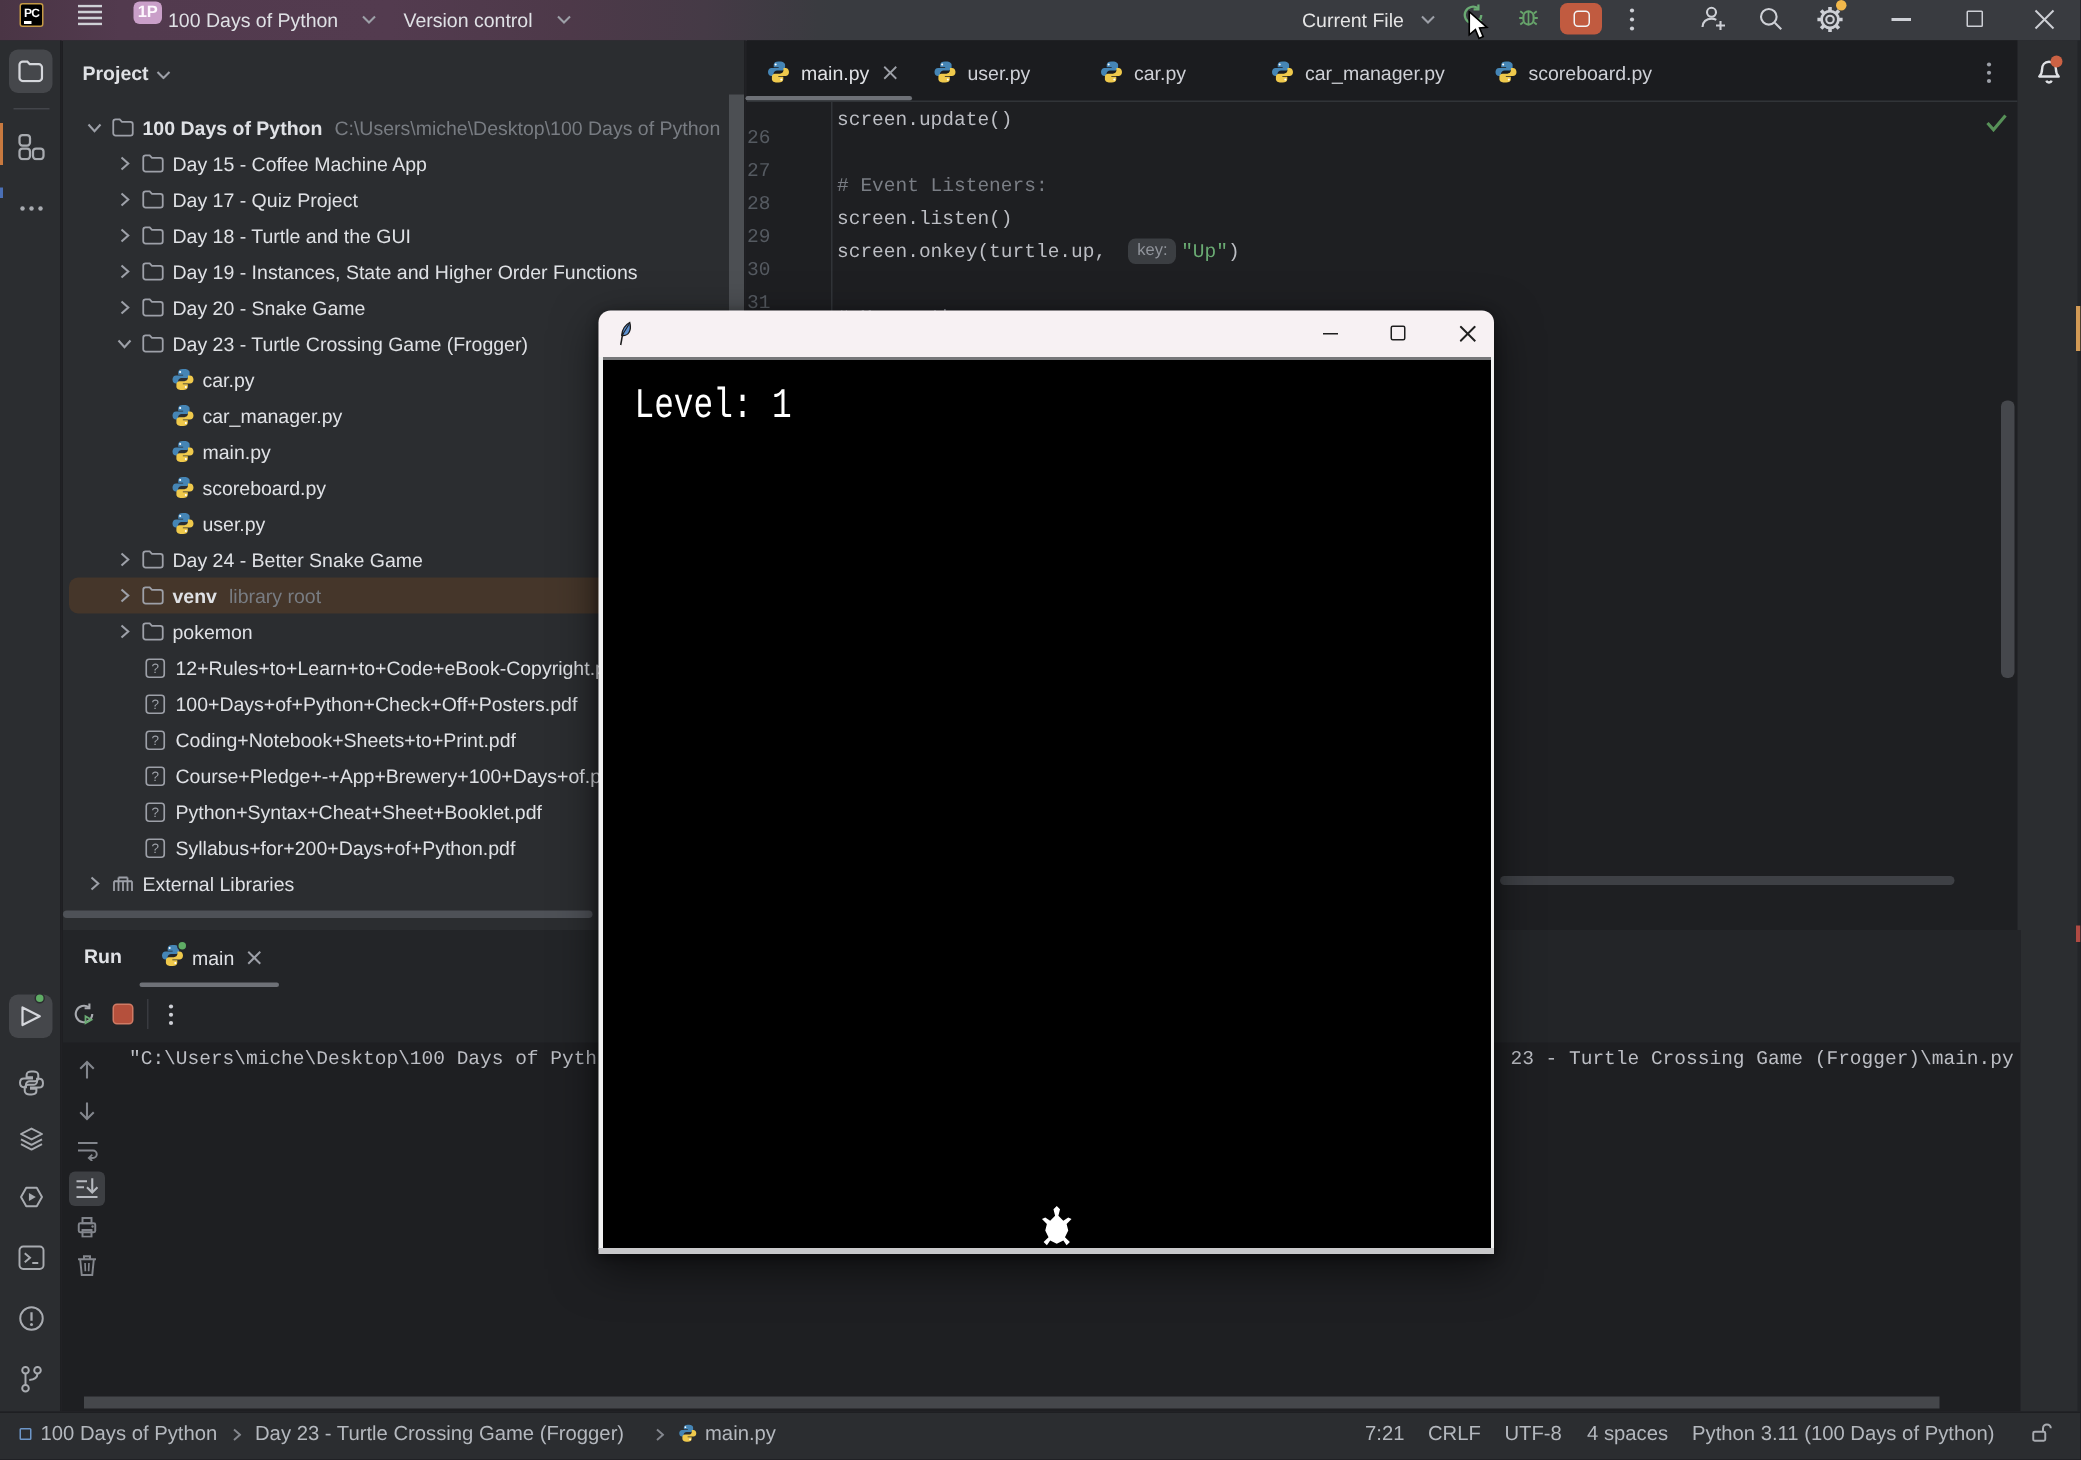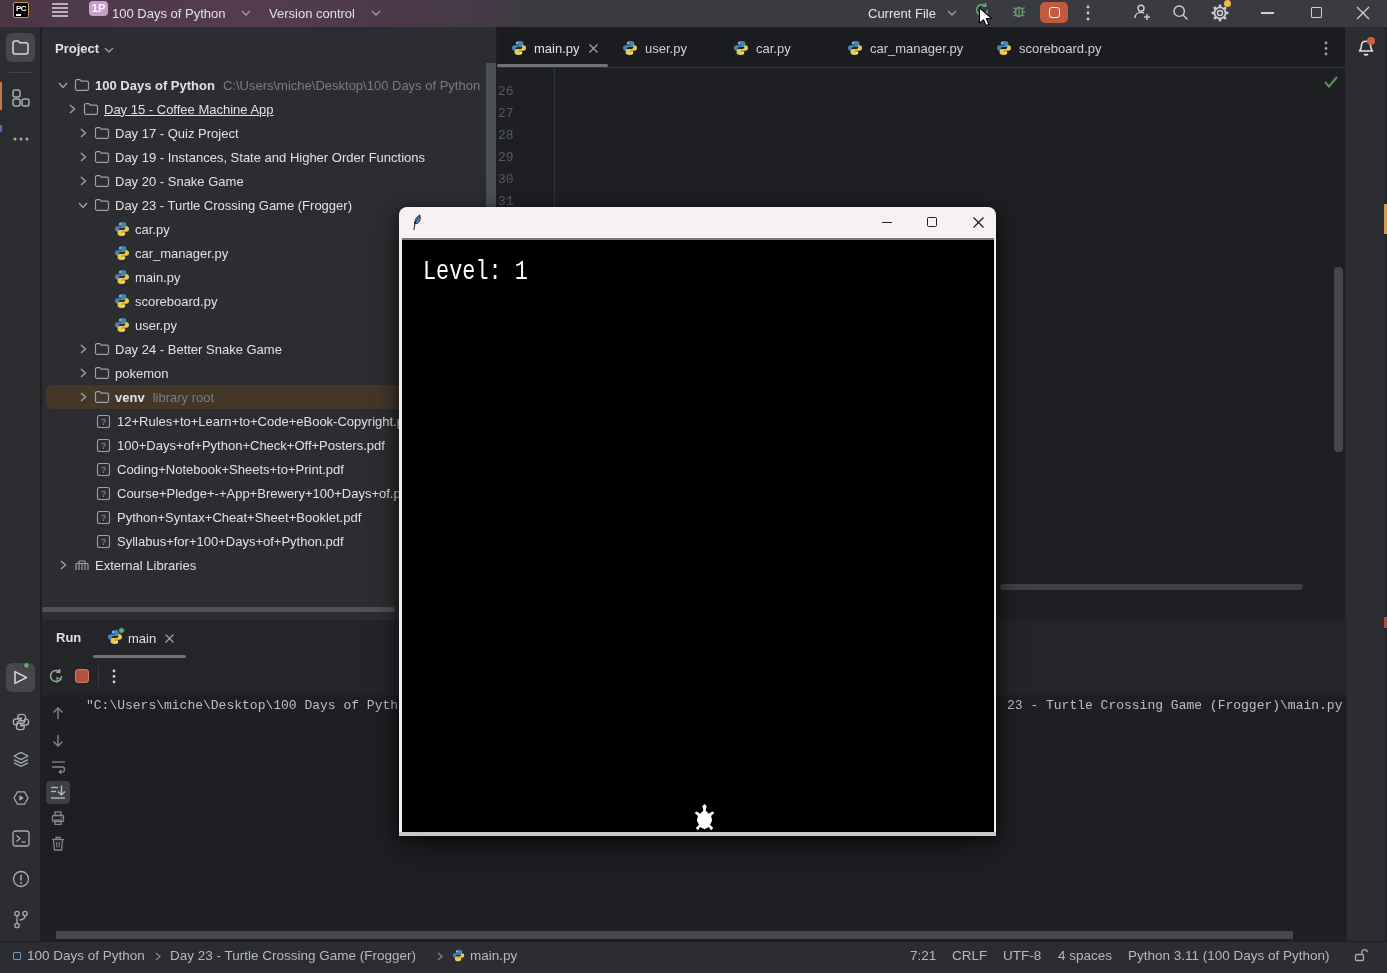--- a/index.html
+++ b/index.html
@@ -189,37 +189,46 @@
       <div style="height:24px;display:flex;align-items:center;padding-left:16px;">
         <svg width="10" height="10" viewBox="0 0 10 10" style="flex:none;margin-right:6px">
           <polyline points="1,3 5,7.5 9,3" fill="none" stroke="#9da0a8" stroke-width="1.4"></polyline>
         </svg>
         <svg width="16" height="16" viewBox="0 0 16 16" style="flex:none;margin-right:5px">
           <path d="M1.5 4.2c0-.9.7-1.6 1.6-1.6h2.7l1.5 1.6h5.6c.9 0 1.6.7 1.6 1.6v6c0 .9-.7 1.6-1.6 1.6H3.1c-.9 0-1.6-.7-1.6-1.6z" fill="none" stroke="#9da0a8" stroke-width="1.2"></path>
         </svg>
         <span style="font-weight:bold;white-space:pre">100 Days of Python</span>
         <span style="color:#787c82;margin-left:8px;white-space:pre">C:\Users\miche\Desktop\100 Days of Python</span>
       </div>
-      <div style="height:24px;display:flex;align-items:center;padding-left:25px;text-decoration:underline;">
+      <div style="height:24px;display:flex;align-items:center;padding-left:36px;">
         <svg width="10" height="10" viewBox="0 0 10 10" style="flex:none;margin-right:6px">
           <polyline points="3,1 7.5,5 3,9" fill="none" stroke="#9da0a8" stroke-width="1.4"></polyline>
         </svg>
         <svg width="16" height="16" viewBox="0 0 16 16" style="flex:none;margin-right:5px">
           <path d="M1.5 4.2c0-.9.7-1.6 1.6-1.6h2.7l1.5 1.6h5.6c.9 0 1.6.7 1.6 1.6v6c0 .9-.7 1.6-1.6 1.6H3.1c-.9 0-1.6-.7-1.6-1.6z" fill="none" stroke="#9da0a8" stroke-width="1.2"></path>
         </svg>
         <span style="white-space:pre">Day 15 - Coffee Machine App</span>
       </div>
       <div style="height:24px;display:flex;align-items:center;padding-left:36px;">
         <svg width="10" height="10" viewBox="0 0 10 10" style="flex:none;margin-right:6px">
           <polyline points="3,1 7.5,5 3,9" fill="none" stroke="#9da0a8" stroke-width="1.4"></polyline>
         </svg>
         <svg width="16" height="16" viewBox="0 0 16 16" style="flex:none;margin-right:5px">
           <path d="M1.5 4.2c0-.9.7-1.6 1.6-1.6h2.7l1.5 1.6h5.6c.9 0 1.6.7 1.6 1.6v6c0 .9-.7 1.6-1.6 1.6H3.1c-.9 0-1.6-.7-1.6-1.6z" fill="none" stroke="#9da0a8" stroke-width="1.2"></path>
         </svg>
         <span style="white-space:pre">Day 17 - Quiz Project</span>
+      </div>
+      <div style="height:24px;display:flex;align-items:center;padding-left:36px;">
+        <svg width="10" height="10" viewBox="0 0 10 10" style="flex:none;margin-right:6px">
+          <polyline points="3,1 7.5,5 3,9" fill="none" stroke="#9da0a8" stroke-width="1.4"></polyline>
+        </svg>
+        <svg width="16" height="16" viewBox="0 0 16 16" style="flex:none;margin-right:5px">
+          <path d="M1.5 4.2c0-.9.7-1.6 1.6-1.6h2.7l1.5 1.6h5.6c.9 0 1.6.7 1.6 1.6v6c0 .9-.7 1.6-1.6 1.6H3.1c-.9 0-1.6-.7-1.6-1.6z" fill="none" stroke="#9da0a8" stroke-width="1.2"></path>
+        </svg>
+        <span style="white-space:pre">Day 18 - Turtle and the GUI</span>
       </div>
       <div style="height:24px;display:flex;align-items:center;padding-left:36px;">
         <svg width="10" height="10" viewBox="0 0 10 10" style="flex:none;margin-right:6px">
           <polyline points="3,1 7.5,5 3,9" fill="none" stroke="#9da0a8" stroke-width="1.4"></polyline>
         </svg>
         <svg width="16" height="16" viewBox="0 0 16 16" style="flex:none;margin-right:5px">
           <path d="M1.5 4.2c0-.9.7-1.6 1.6-1.6h2.7l1.5 1.6h5.6c.9 0 1.6.7 1.6 1.6v6c0 .9-.7 1.6-1.6 1.6H3.1c-.9 0-1.6-.7-1.6-1.6z" fill="none" stroke="#9da0a8" stroke-width="1.2"></path>
         </svg>
         <span style="white-space:pre">Day 19 - Instances, State and Higher Order Functions</span>
       </div>
@@ -288,38 +297,38 @@
       </div>
       <div style="height:24px;display:flex;align-items:center;padding-left:36px;">
         <svg width="10" height="10" viewBox="0 0 10 10" style="flex:none;margin-right:6px">
           <polyline points="3,1 7.5,5 3,9" fill="none" stroke="#9da0a8" stroke-width="1.4"></polyline>
         </svg>
         <svg width="16" height="16" viewBox="0 0 16 16" style="flex:none;margin-right:5px">
           <path d="M1.5 4.2c0-.9.7-1.6 1.6-1.6h2.7l1.5 1.6h5.6c.9 0 1.6.7 1.6 1.6v6c0 .9-.7 1.6-1.6 1.6H3.1c-.9 0-1.6-.7-1.6-1.6z" fill="none" stroke="#9da0a8" stroke-width="1.2"></path>
         </svg>
         <span style="white-space:pre">Day 24 - Better Snake Game</span>
       </div>
-      <div style="height:24px;display:flex;align-items:center;padding-left:36px;">
-        <svg width="10" height="10" viewBox="0 0 10 10" style="flex:none;margin-right:6px">
-          <polyline points="3,1 7.5,5 3,9" fill="none" stroke="#9da0a8" stroke-width="1.4"></polyline>
-        </svg>
-        <svg width="16" height="16" viewBox="0 0 16 16" style="flex:none;margin-right:5px">
-          <path d="M1.5 4.2c0-.9.7-1.6 1.6-1.6h2.7l1.5 1.6h5.6c.9 0 1.6.7 1.6 1.6v6c0 .9-.7 1.6-1.6 1.6H3.1c-.9 0-1.6-.7-1.6-1.6z" fill="none" stroke="#9da0a8" stroke-width="1.2"></path>
-        </svg>
-        <span style="white-space:pre">pokemon</span>
-      </div>
       <div style="height:24px;display:flex;align-items:center;padding-left:32px;background:#45362a;border-radius:6px;margin:0 4px;">
         <svg width="10" height="10" viewBox="0 0 10 10" style="flex:none;margin-right:6px">
           <polyline points="3,1 7.5,5 3,9" fill="none" stroke="#9da0a8" stroke-width="1.4"></polyline>
         </svg>
         <svg width="16" height="16" viewBox="0 0 16 16" style="flex:none;margin-right:5px">
           <path d="M1.5 4.2c0-.9.7-1.6 1.6-1.6h2.7l1.5 1.6h5.6c.9 0 1.6.7 1.6 1.6v6c0 .9-.7 1.6-1.6 1.6H3.1c-.9 0-1.6-.7-1.6-1.6z" fill="none" stroke="#9da0a8" stroke-width="1.2"></path>
         </svg>
         <span style="font-weight:bold;white-space:pre">venv</span>
         <span style="color:#787c82;margin-left:8px;white-space:pre">library root</span>
+      </div>
+      <div style="height:24px;display:flex;align-items:center;padding-left:36px;">
+        <svg width="10" height="10" viewBox="0 0 10 10" style="flex:none;margin-right:6px">
+          <polyline points="3,1 7.5,5 3,9" fill="none" stroke="#9da0a8" stroke-width="1.4"></polyline>
+        </svg>
+        <svg width="16" height="16" viewBox="0 0 16 16" style="flex:none;margin-right:5px">
+          <path d="M1.5 4.2c0-.9.7-1.6 1.6-1.6h2.7l1.5 1.6h5.6c.9 0 1.6.7 1.6 1.6v6c0 .9-.7 1.6-1.6 1.6H3.1c-.9 0-1.6-.7-1.6-1.6z" fill="none" stroke="#9da0a8" stroke-width="1.2"></path>
+        </svg>
+        <span style="white-space:pre">pokemon</span>
       </div>
       <div style="height:24px;display:flex;align-items:center;padding-left:54px;">
         <svg width="15" height="15" viewBox="0 0 15 15" style="flex:none;margin-right:6px">
           <rect x="1.5" y="1.5" width="12" height="12" rx="2" fill="none" stroke="#9da0a8" stroke-width="1.1"></rect>
           <text x="7.5" y="10.7" text-anchor="middle" font-size="9" fill="#9da0a8" font-family="Liberation Sans">?</text>
         </svg>
         <span style="white-space:pre">12+Rules+to+Learn+to+Code+eBook-Copyright.pdf</span>
       </div>
       <div style="height:24px;display:flex;align-items:center;padding-left:54px;">
         <svg width="15" height="15" viewBox="0 0 15 15" style="flex:none;margin-right:6px">
@@ -347,21 +356,21 @@
           <rect x="1.5" y="1.5" width="12" height="12" rx="2" fill="none" stroke="#9da0a8" stroke-width="1.1"></rect>
           <text x="7.5" y="10.7" text-anchor="middle" font-size="9" fill="#9da0a8" font-family="Liberation Sans">?</text>
         </svg>
         <span style="white-space:pre">Python+Syntax+Cheat+Sheet+Booklet.pdf</span>
       </div>
       <div style="height:24px;display:flex;align-items:center;padding-left:54px;">
         <svg width="15" height="15" viewBox="0 0 15 15" style="flex:none;margin-right:6px">
           <rect x="1.5" y="1.5" width="12" height="12" rx="2" fill="none" stroke="#9da0a8" stroke-width="1.1"></rect>
           <text x="7.5" y="10.7" text-anchor="middle" font-size="9" fill="#9da0a8" font-family="Liberation Sans">?</text>
         </svg>
-        <span style="white-space:pre">Syllabus+for+100+Days+of+Python.pdf</span>
+        <span style="white-space:pre">Syllabus+for+200+Days+of+Python.pdf</span>
       </div>
       <div style="height:24px;display:flex;align-items:center;padding-left:16px;">
         <svg width="10" height="10" viewBox="0 0 10 10" style="flex:none;margin-right:6px">
           <polyline points="3,1 7.5,5 3,9" fill="none" stroke="#9da0a8" stroke-width="1.4"></polyline>
         </svg>
         <svg width="16" height="16" viewBox="0 0 16 16" style="flex:none;margin-right:5px">
           <path d="M2 13V6.5 M5 13V4 M8 13V6.5 M11 13V4 M14 13V6.5" stroke="#9da0a8" stroke-width="1.2" fill="none"></path>
           <path d="M2 6.5h12M5 4h6" stroke="#9da0a8" stroke-width="1.2" fill="none"></path>
         </svg>
         <span style="white-space:pre">External Libraries</span>
@@ -417,20 +426,27 @@
         <circle cx="9.9" cy="13" r=".7" fill="#fff"></circle>
       </svg>
       <span style="font-size:13px;color:#ced0d6">scoreboard.py</span>
     </div>
   <div class="abs" style="left:497px;top:64px;width:111px;height:3px;background:#6e7177;border-radius:2px;"></div>
   <div class="abs" style="left:498px;top:67px;width:847px;height:1px;background:#313438;"></div>
   
   <div class="abs" style="left:554px;top:68px;width:1px;height:552px;background:#313438;"></div>
   
   <div class="abs mono" id="gutter" style="left:498px;top:69px;width:42px;text-align:left;font-size:13px;line-height:22px;color:#555a61;margin-top:12px;">26<br>27<br>28<br>29<br>30<br>31<br>32</div>
+  <div class="abs mono" id="code" style="left:558px;top:69px;font-size:13px;line-height:22px;color:#bcbec4;white-space:pre;">screen.update()
+
+<span style="color:#7a7e85"># Event Listeners:</span>
+screen.listen()
+screen.onkey(turtle.up, <span style="display:inline-block;background:#3b3e42;color:#90949b;font-size:11px;border-radius:5px;padding:0 6px;font-family:Liberation Sans;line-height:17px;transform:translateY(-1px);margin-left:7px;margin-right:3px">key:</span><span style="color:#6aab73">"Up"</span>)
+
+<span style="color:#7a7e85"># Move other...</span></div>
   
   <svg class="abs" style="left:1324px;top:76px" width="14" height="12" viewBox="0 0 14 12">
     <polyline points="1,6 5,10.5 13,1" fill="none" stroke="#579158" stroke-width="2.1"></polyline>
   </svg>
   
   <div class="abs" style="left:1334px;top:267px;width:9px;height:185px;background:#45474c;border-radius:4px;"></div>
   <div class="abs" style="left:1000px;top:584px;width:303px;height:6px;background:#3e4045;border-radius:3px;"></div>
 
   
   <div class="abs" style="left:1345px;top:27px;width:42px;height:914px;background:#2b2d30;"></div>

